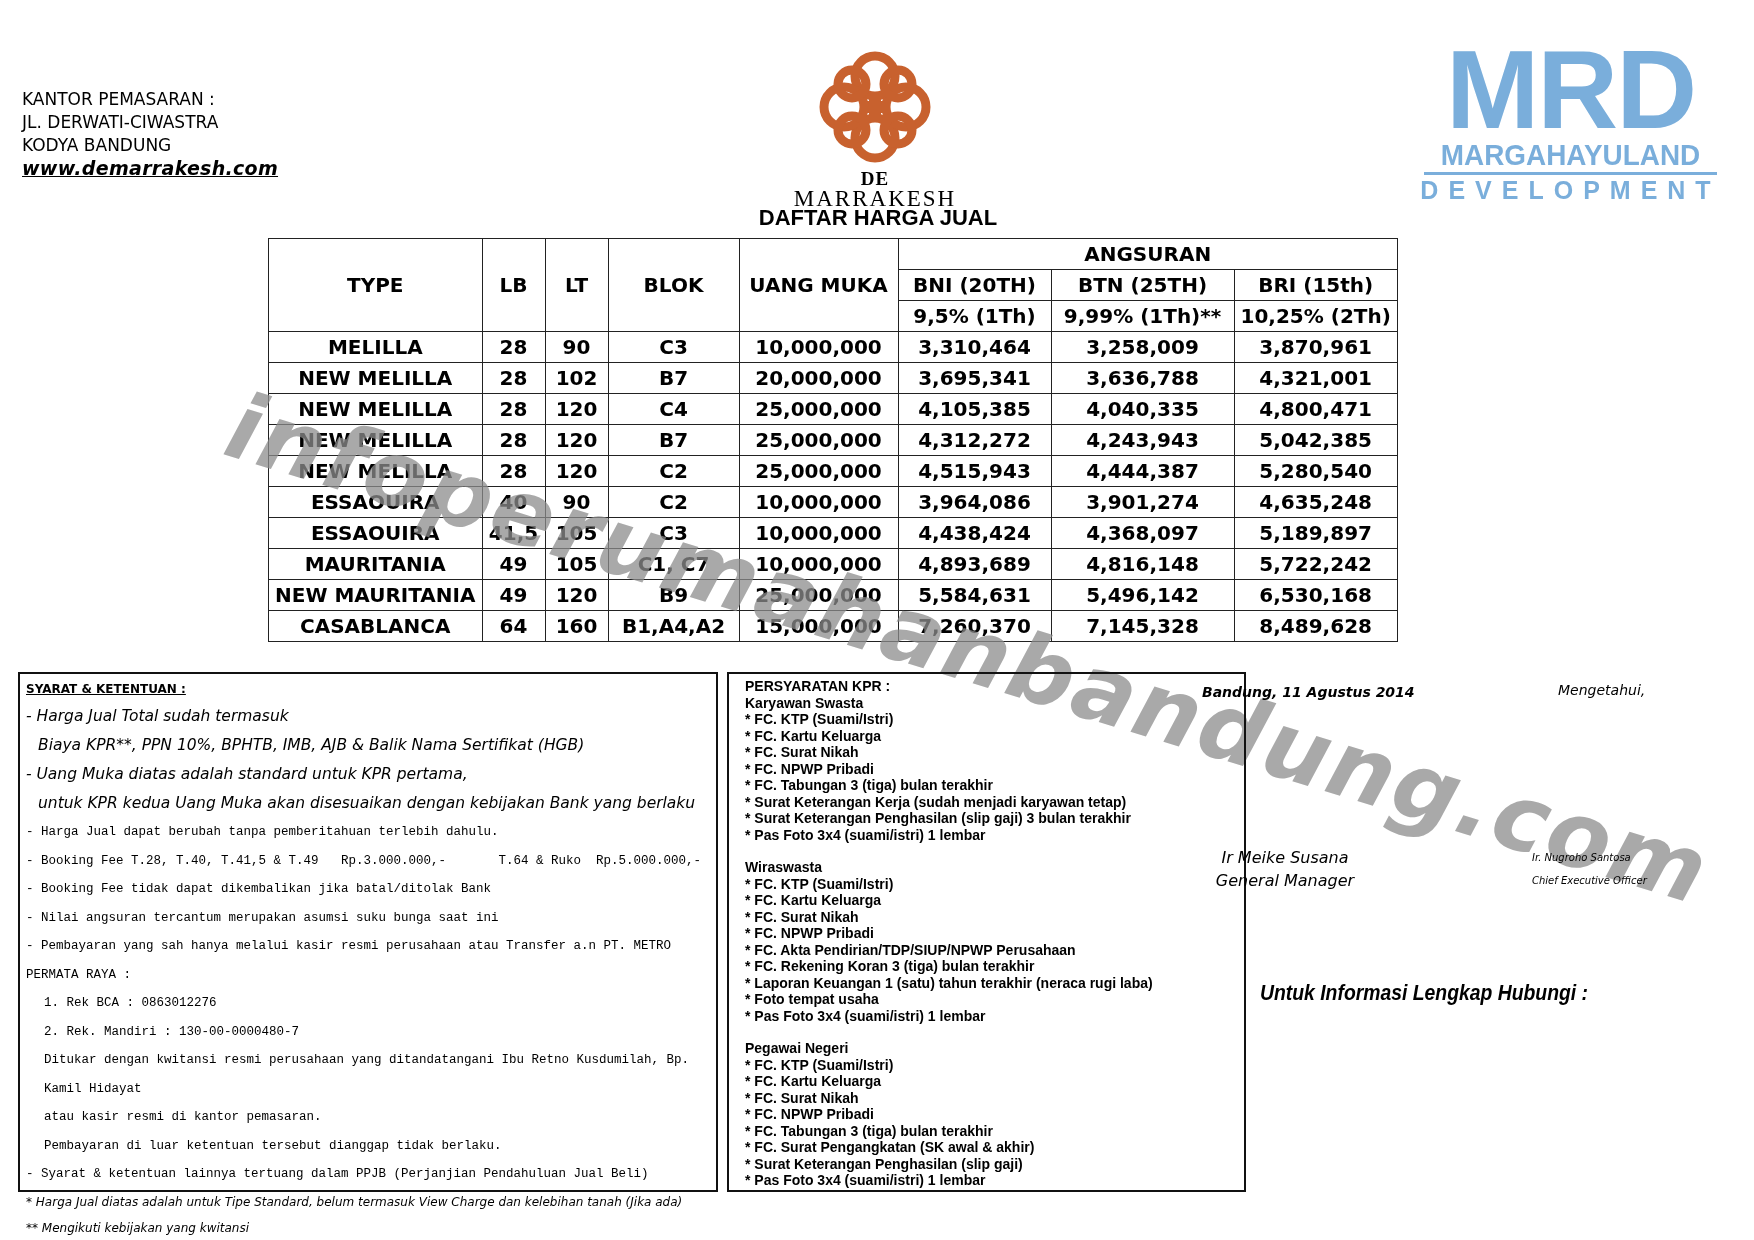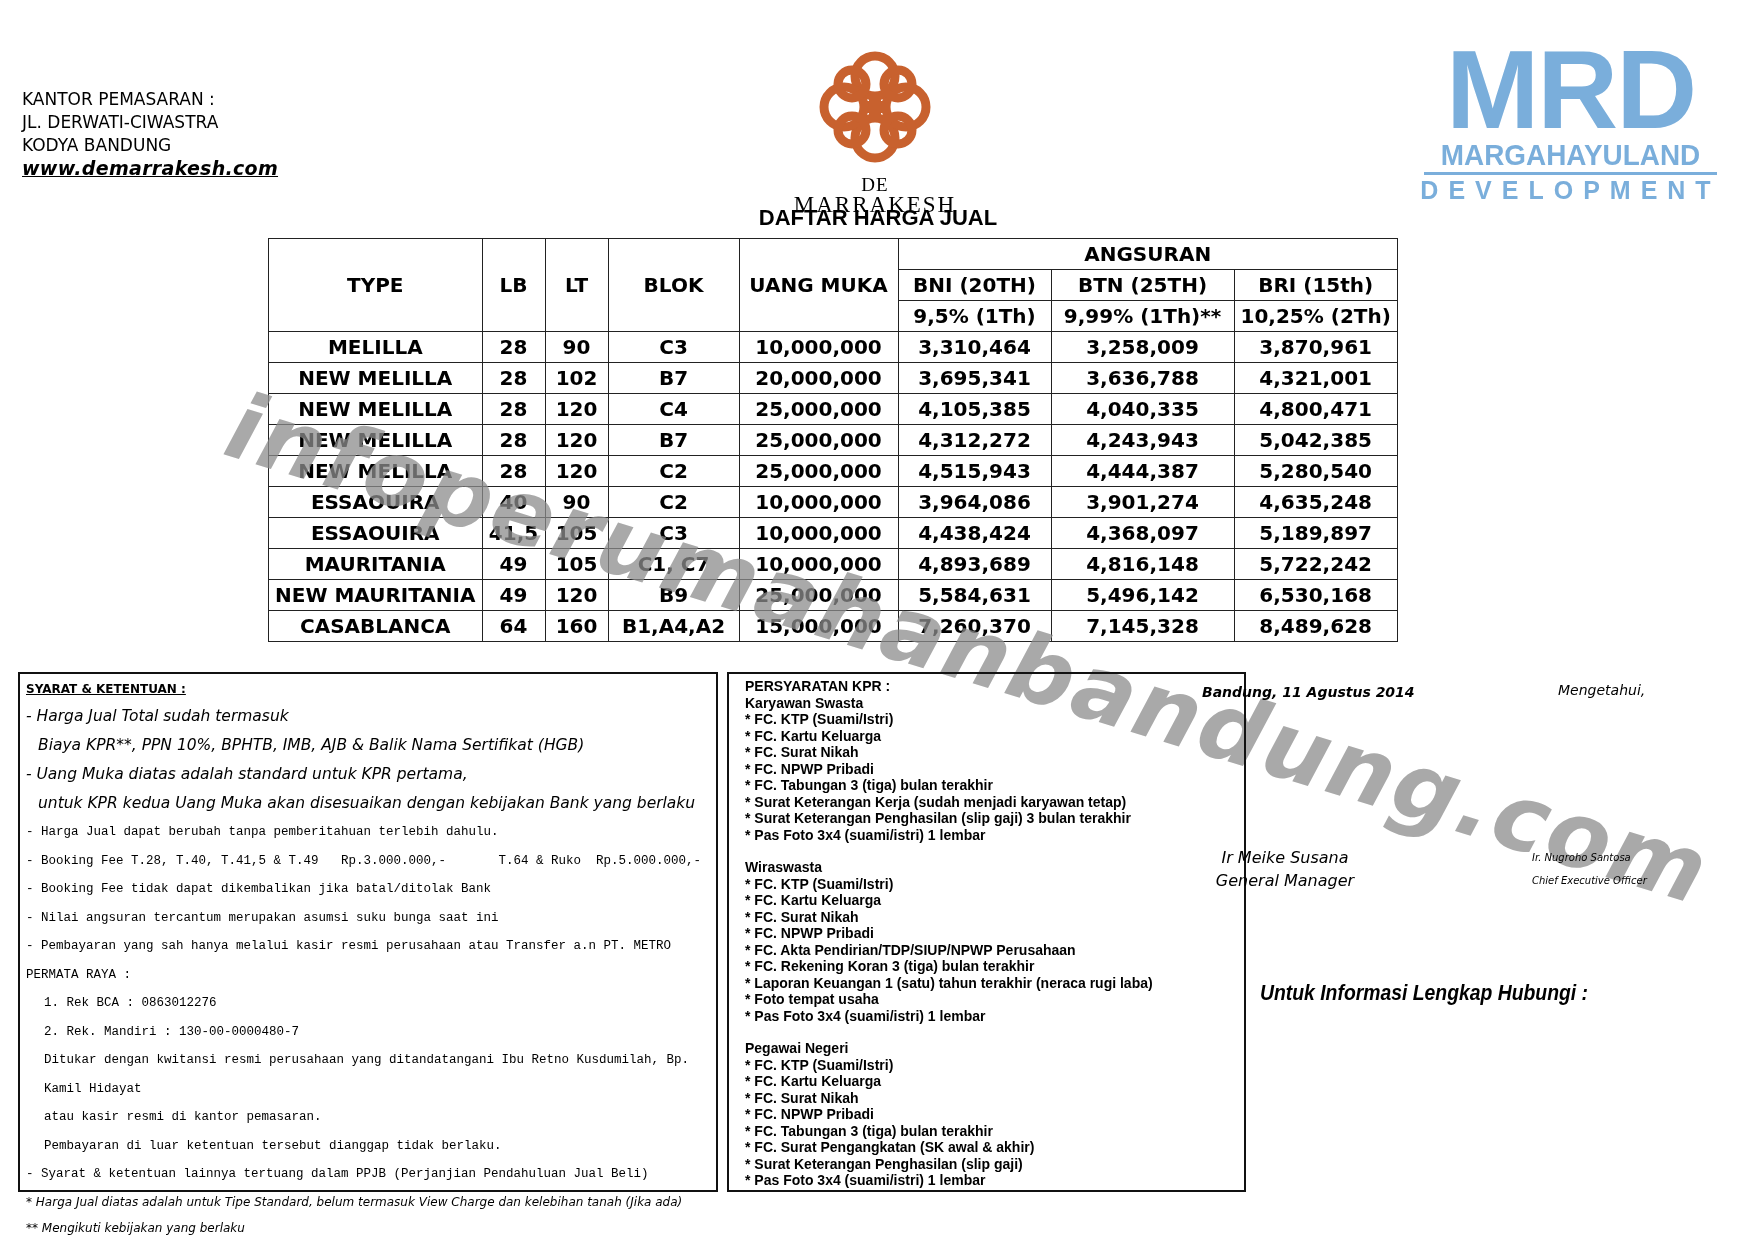--- a/index.html
+++ b/index.html
@@ -6,21 +6,21 @@
   body { width:1754px; height:1240px; background:#ffffff; position:relative; overflow:hidden; font-family:"Liberation Sans", sans-serif; color:#000; }
   .abs { position:absolute; }
 
   
   #office { left:22px; top:88px; font-family:"DejaVu Sans", sans-serif; font-size:17px; line-height:23px; }
   #office .web { font-style:italic; font-weight:bold; font-size:19px; text-decoration:underline; letter-spacing:0.3px; }
 
   
   #brand { left:780px; top:48px; width:190px; text-align:center; }
   #brand svg { display:block; margin:0 auto; }
-  #brand .de { font-family:"Liberation Serif", serif; font-size:19px; line-height:18px; margin-top:10px; letter-spacing:1px; }
+  #brand .de { font-family:"Liberation Serif", serif; font-size:19px; line-height:18px; margin-top:4px; letter-spacing:1px;font-weight:bold; }
   #brand .name { font-family:"Liberation Serif", serif; font-size:23px; line-height:22px; letter-spacing:2px; }
 
   
   #mrd { left:1418px; top:44px; width:305px; color:#7aaedb; text-align:center; }
   #mrd .big { font-family:"Liberation Sans", sans-serif; font-weight:bold; font-size:112px; line-height:92px; letter-spacing:-2px; -webkit-text-stroke:2px #fff; paint-order:stroke; }
   #mrd .mid { font-family:"Liberation Sans", sans-serif; font-weight:bold; font-size:30px; line-height:30px; letter-spacing:0px; transform:scaleX(0.93); margin-top:4px; }
   #mrd .rule { height:3px; background:#7aaedb; margin:2px 6px; }
   #mrd .low { font-family:"Liberation Sans", sans-serif; font-weight:bold; font-size:25px; line-height:26px; letter-spacing:10px; }
 
   #title { left:668px; top:205px; width:420px; text-align:center; font-weight:bold; font-size:22px; }
@@ -235,21 +235,21 @@
   <div class="small">- Booking Fee tidak dapat dikembalikan jika batal/ditolak Bank</div>
   <div class="small">- Nilai angsuran tercantum merupakan asumsi suku bunga saat ini</div>
   <div class="small">- Pembayaran yang sah hanya melalui kasir resmi perusahaan atau Transfer a.n PT. METRO PERMATA RAYA :</div>
   <div class="small ind2">1. Rek BCA : 0863012276</div>
   <div class="small ind2">2. Rek. Mandiri : 130-00-0000480-7</div>
   <div class="small ind2">Ditukar dengan kwitansi resmi perusahaan yang ditandatangani Ibu Retno Kusdumilah, Bp. Kamil Hidayat</div>
   <div class="small ind2">atau kasir resmi di kantor pemasaran.</div>
   <div class="small ind2">Pembayaran di luar ketentuan  tersebut dianggap tidak berlaku.</div>
   <div class="small">- Syarat &amp; ketentuan lainnya tertuang dalam PPJB  (Perjanjian Pendahuluan Jual Beli)</div>
   <div class="note">* Harga Jual diatas adalah untuk Tipe Standard, belum termasuk View Charge dan kelebihan tanah (Jika ada)</div>
-  <div class="note">** Mengikuti kebijakan yang berlaku</div>
+  <div class="note">** Mengikuti kebijakan yang kwitansi</div>
 </div>
 
 <div id="kpr" class="abs box">
   <div>PERSYARATAN KPR :</div>
   <div id="kpr-groups">
       <div class="grp">
         <div>Karyawan Swasta</div>
         <div>* FC. KTP (Suami/Istri)</div>
         <div>* FC. Kartu Keluarga</div>
         <div>* FC. Surat Nikah</div>

